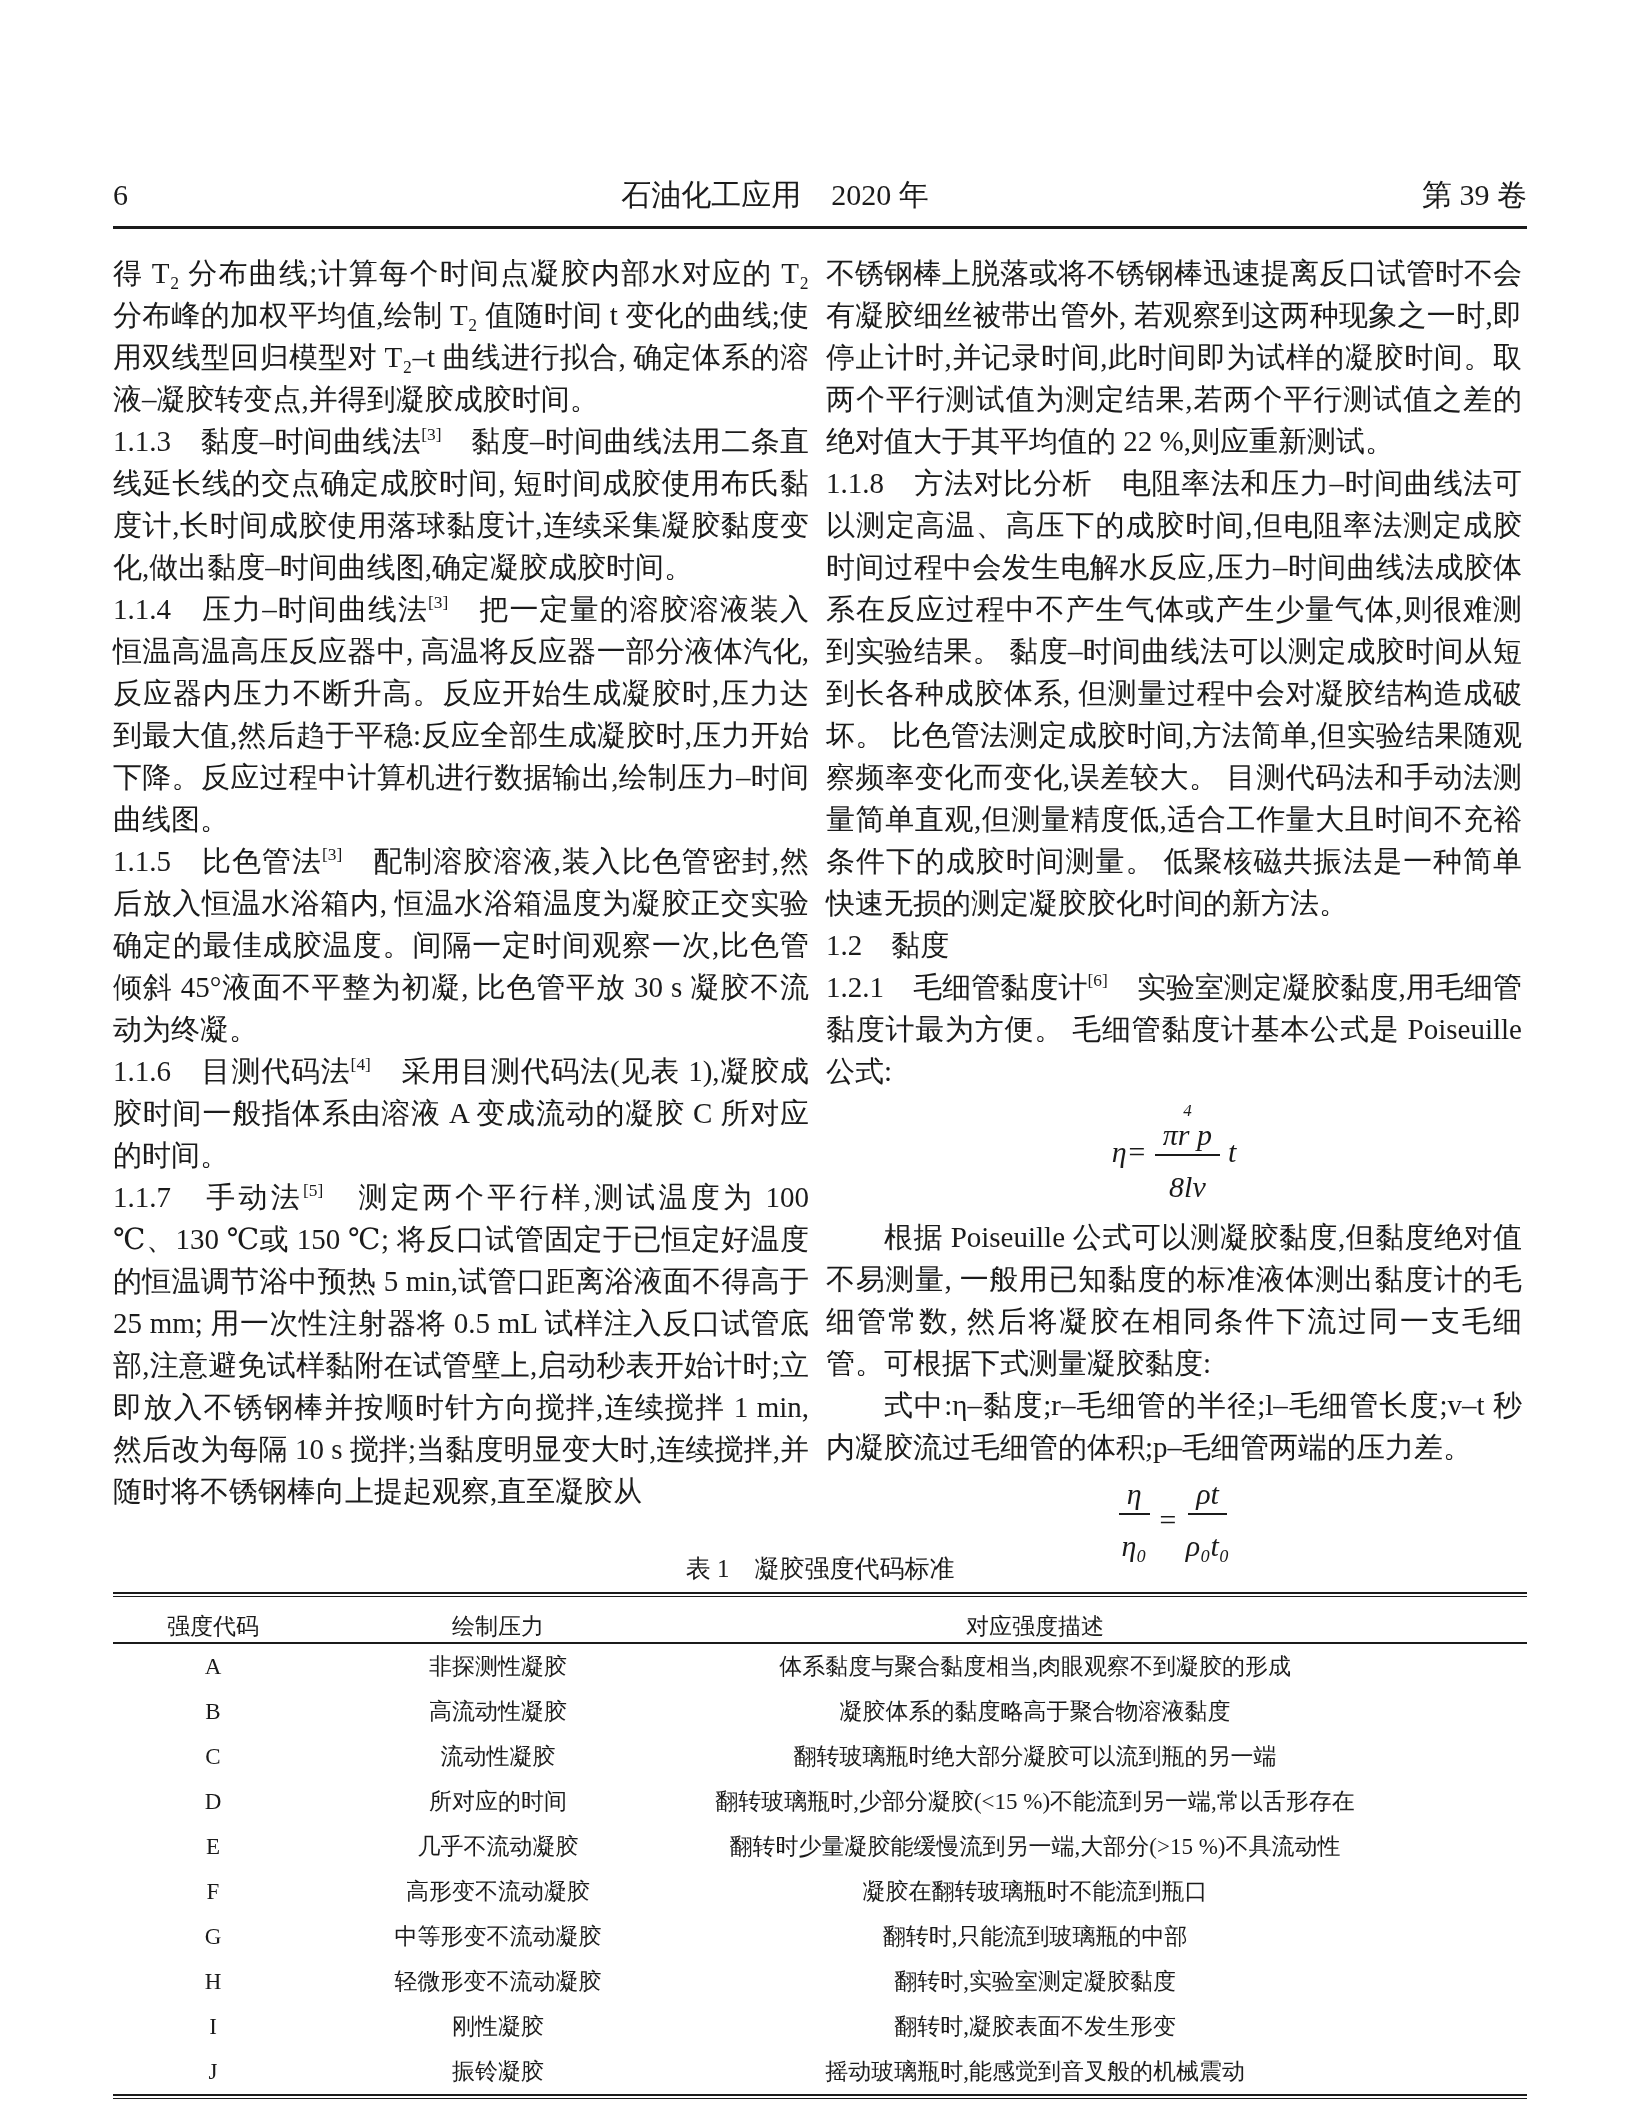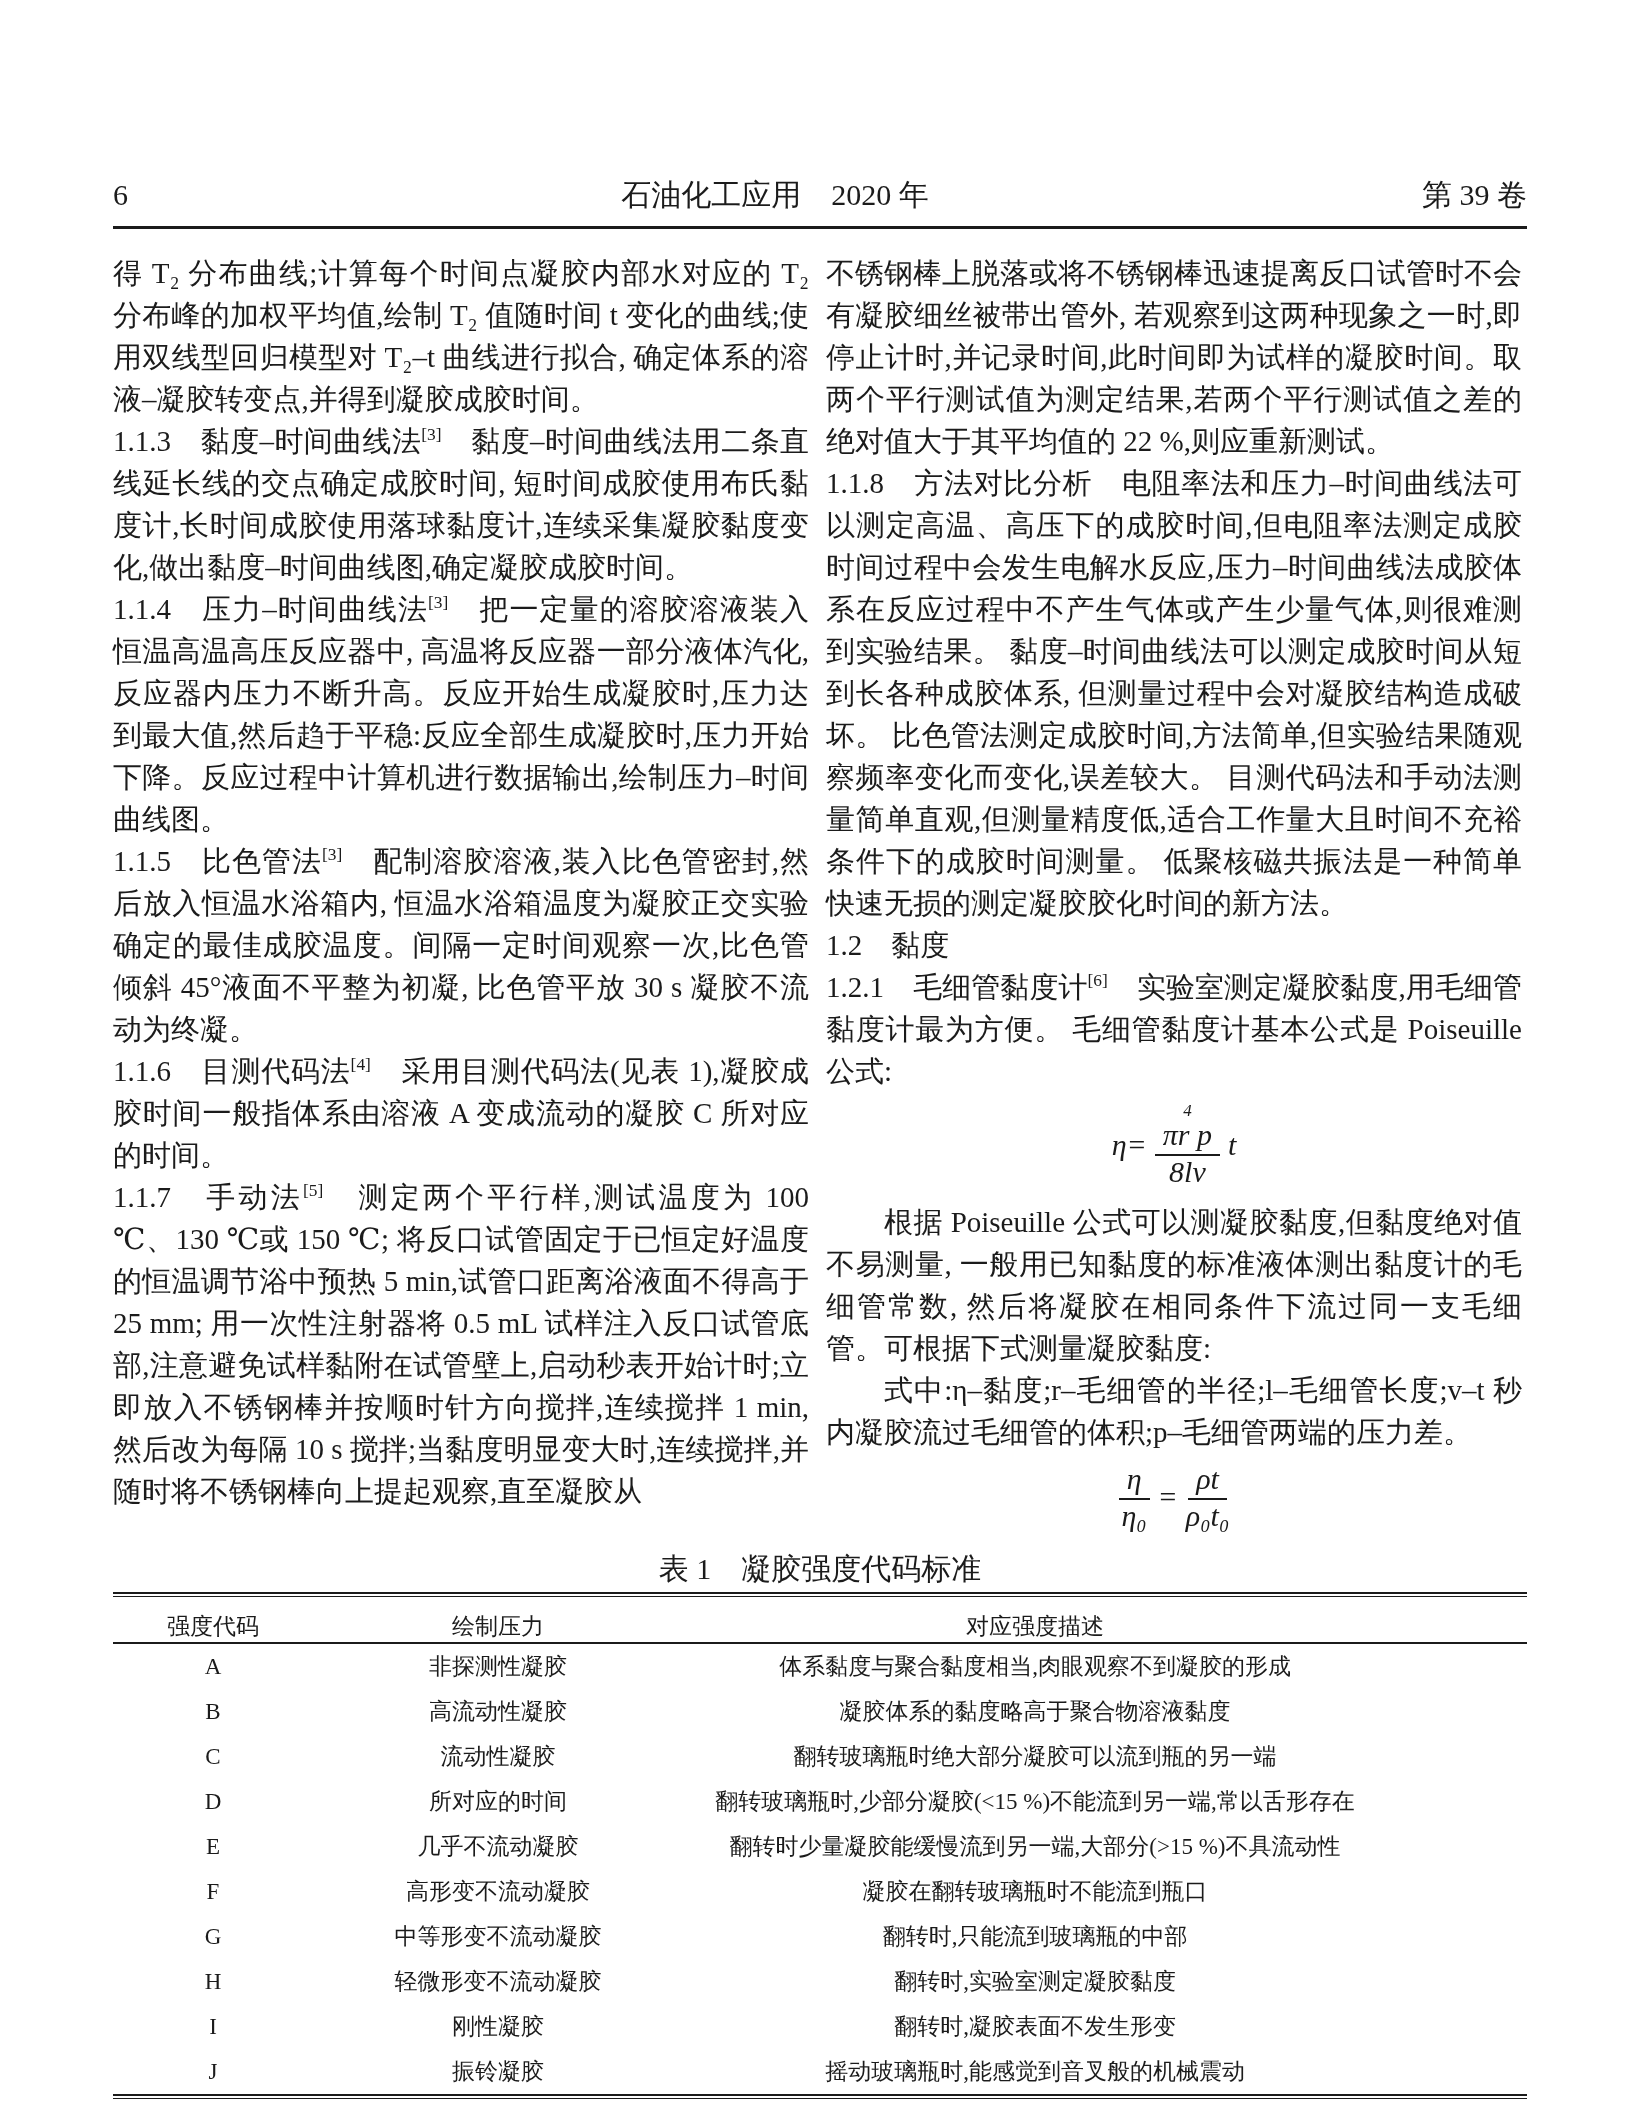--- a/index.html
+++ b/index.html
@@ -41,25 +41,25 @@
     font-size:30px; font-style:italic;
     margin:10px 0 14px;
   }
   .frac { display:inline-flex; flex-direction:column; align-items:center; margin:0 6px; }
   .frac-top {
     display:flex; flex-direction:column; align-items:center;
     border-bottom:2px solid #1b1b1b;
     padding:0 8px 3px; line-height:1.05;
   }
   .frac-exp { font-size:17px; line-height:1.0; font-style:italic; }
-  .frac-bottom { padding-top:0; line-height:1.05; }
+  .frac-bottom { padding-top:15px; line-height:1.05; }
   .f-side { margin:0 2px; }
   
   .table-block { position:absolute; left:113px; top:1554px; width:1414px; }
-  .table-caption { text-align:center; font-size:30px; line-height:30px; margin-bottom:8px; }
+  .table-caption { text-align:center; font-size:25px; line-height:30px; margin-bottom:8px; }
   .rule-double { height:5px; border-top:2px solid #1b1b1b; border-bottom:1px solid #1b1b1b; }
   .gel-table { width:100%; font-size:23px; }
   .thead { display:flex; align-items:flex-end; height:47px; border-bottom:2px solid #1b1b1b; }
   .trow  { display:flex; align-items:center; height:45px; }
   .tcell { text-align:center; }
   .tcell.c0 { width:200px; }
   .tcell.c1 { width:370px; }
   .tcell.c2 { flex:1; padding-right:140px; }
 </style>
 </head>

